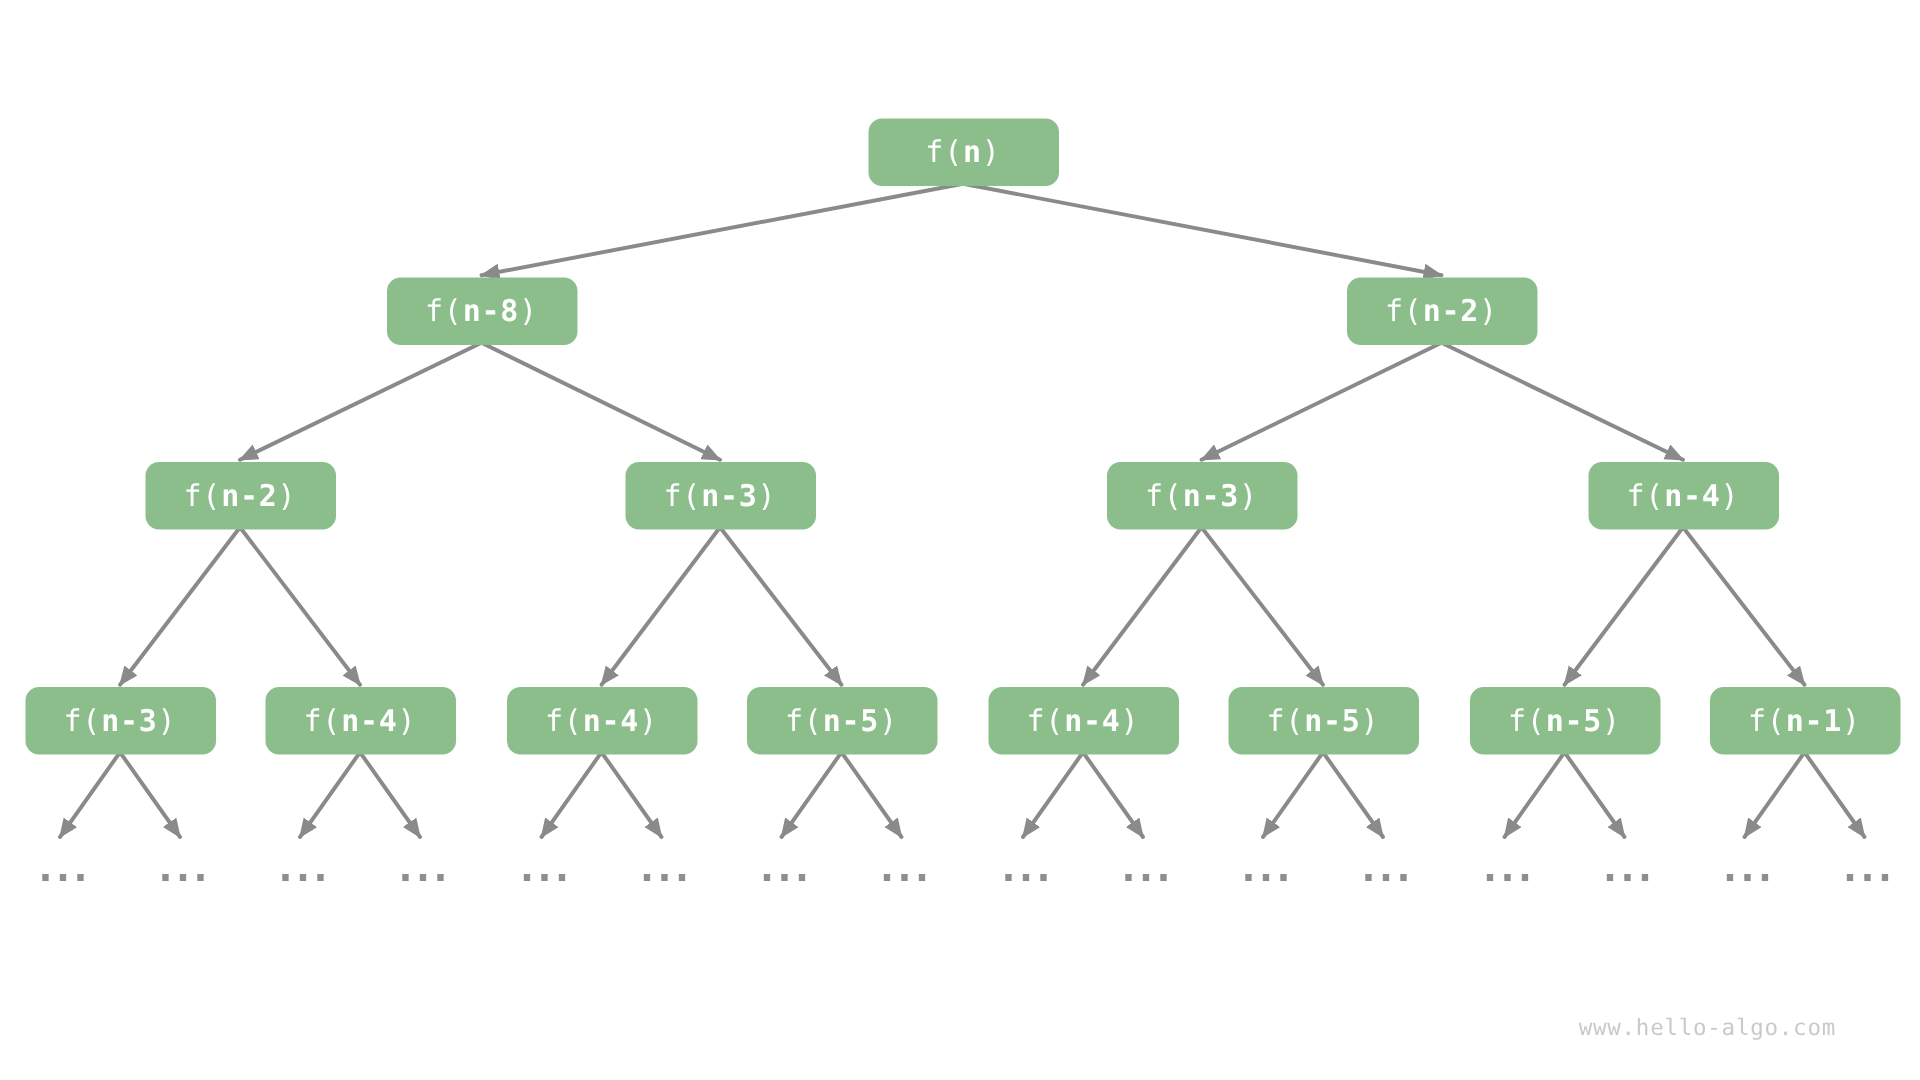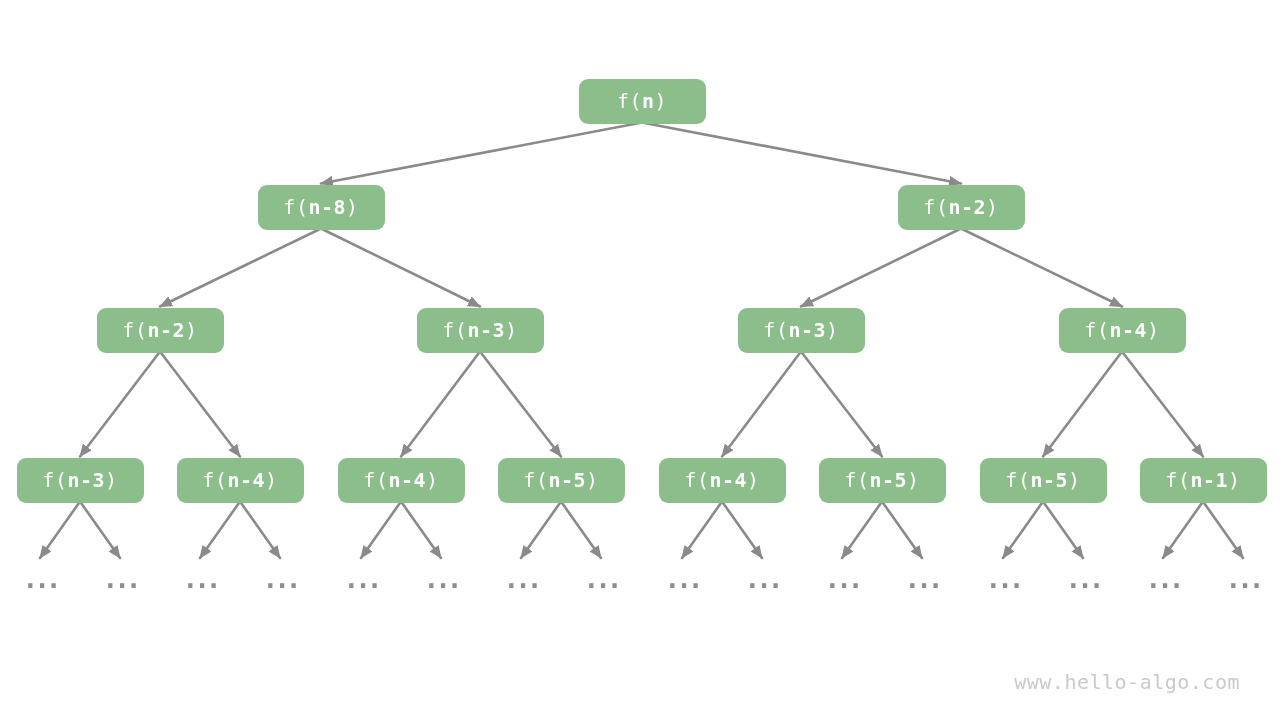--- a/index.html
+++ b/index.html
@@ -42,24 +42,24 @@
     transform: translateX(-50%);
     color: var(--ellipsis-color, #8e8e8e);
     font-size: 26px;
     font-weight: bold;
     letter-spacing: -4px;
     line-height: 1;
     white-space: nowrap;
   }
   .watermark {
     position: absolute;
-    right: 40px;
+    right: 56px;
     bottom: 26px;
     color: var(--watermark-color, #c9c9c9);
-    font-size: 20px;
+    font-size: 15px;
     letter-spacing: 0.5px;
   }
 </style>
 </head>
 <body>
 
 <div class="canvas" style="--canvas-bg: #ffffff; --node-fill: #8cbe8c; --node-text: #ffffff; --arrow-color: #8a8a8a; --ellipsis-color: #8e8e8e; --watermark-color: #c9c9c9;">
   <svg class="edges-layer" id="edges-svg" width="1280" height="720" viewBox="0 0 1280 720" xmlns="http://www.w3.org/2000/svg">
     <defs>
       <marker id="arrowhead" markerUnits="userSpaceOnUse" markerWidth="14" markerHeight="12" refX="12" refY="5.5" orient="auto">

